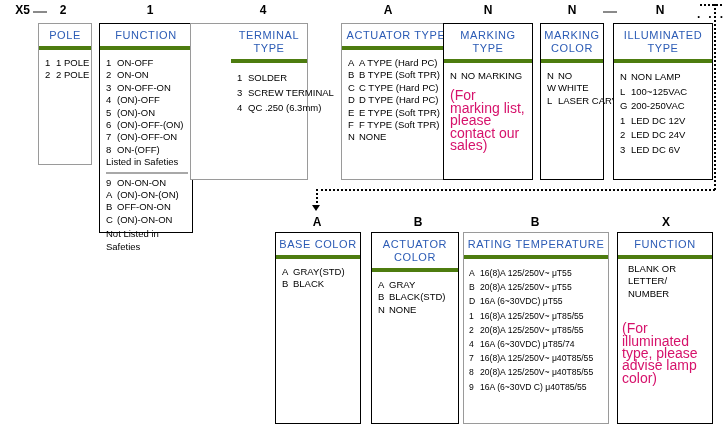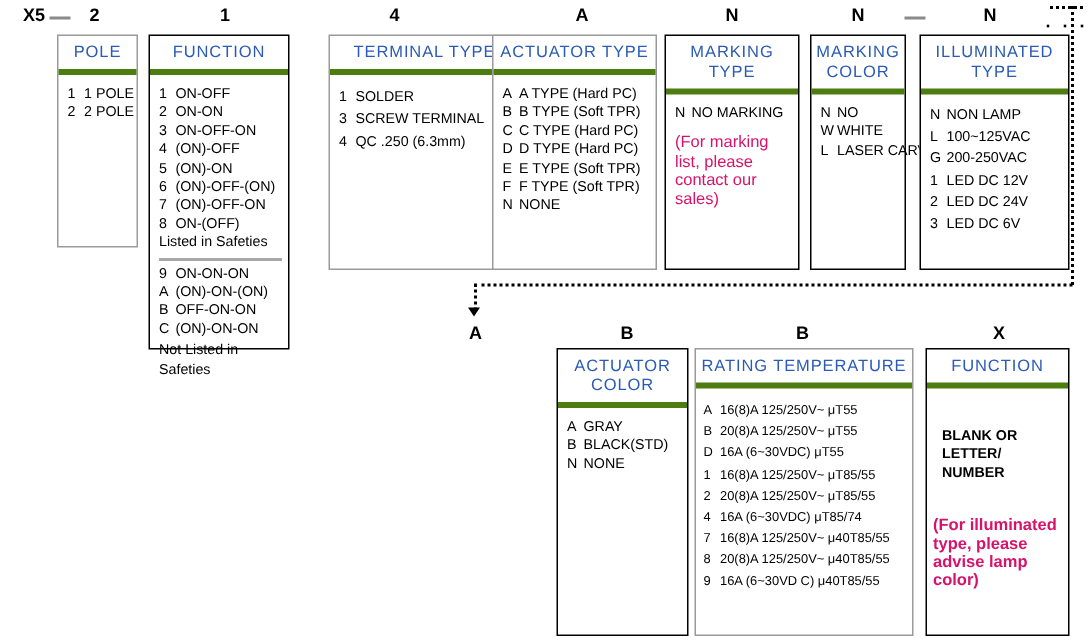--- a/index.html
+++ b/index.html
@@ -53,21 +53,21 @@
     font-size:9.5px;
     line-height:12.4px;
     color:#000;
   }
   .opt{white-space:nowrap;display:block;}
   .opt .k{display:inline-block;min-width:11px;}
   .opt .v{display:inline-block;}
 
   .note{
     color:#d6126b;
-    font-size:11px;
+    font-size:14px;
     line-height:12.4px;
     margin-top:7px;
   }
   .plain{
     font-size:9.5px;line-height:12.4px;color:#000;
   }
   .sep{
     border-top:2px solid #a8a8a8;
     margin:3px 0 3px 0;
     height:0;
@@ -134,30 +134,30 @@
       <div class="sub-note">Listed in Safeties</div>
       <div class="sep"></div>
       <span class="opt"><span class="k">9</span><span class="v">ON-ON-ON</span></span>
       <span class="opt"><span class="k">A</span><span class="v">(ON)-ON-(ON)</span></span>
       <span class="opt"><span class="k">B</span><span class="v">OFF-ON-ON</span></span>
       <span class="opt"><span class="k">C</span><span class="v">(ON)-ON-ON</span></span>
       <div class="sub-note" style="margin-top:2px;">Not Listed in Safeties</div>
     </div>
   </div>
 
-  <div class="box soft" style="left:219px;top:23px;width:128px;height:157px;">
+  <div class="box soft" style="left:190px;top:23px;width:118px;height:157px;padding-left:40px;">
     <div class="box-head">TERMINAL TYPE</div>
     <div class="box-body" style="line-height:15px;">
       <span class="opt"><span class="k">1</span><span class="v">SOLDER</span></span>
       <span class="opt"><span class="k">3</span><span class="v">SCREW TERMINAL</span></span>
       <span class="opt"><span class="k">4</span><span class="v">QC .250  (6.3mm)</span></span>
     </div>
   </div>
 
-  <div class="box soft" style="left:328px;top:23px;width:110px;height:157px;">
+  <div class="box soft" style="left:341px;top:23px;width:110px;height:157px;">
     <div class="box-head">ACTUATOR TYPE</div>
     <div class="box-body">
       <span class="opt"><span class="k">A</span><span class="v">A TYPE (Hard PC)</span></span>
       <span class="opt"><span class="k">B</span><span class="v">B TYPE (Soft TPR)</span></span>
       <span class="opt"><span class="k">C</span><span class="v">C TYPE (Hard PC)</span></span>
       <span class="opt"><span class="k">D</span><span class="v">D TYPE (Hard PC)</span></span>
       <span class="opt"><span class="k">E</span><span class="v">E TYPE (Soft TPR)</span></span>
       <span class="opt"><span class="k">F</span><span class="v">F TYPE (Soft TPR)</span></span>
       <span class="opt"><span class="k">N</span><span class="v">NONE</span></span>
     </div>
@@ -199,20 +199,27 @@
   <div class="arrow-down" style="left:312px;top:205px;"></div>
 
   <div class="code-row" style="top:212px;">
     <div class="code-cell" style="left:283px;width:68px;">A</div>
     <div class="code-cell" style="left:378px;width:80px;">B</div>
     <div class="code-cell" style="left:470px;width:130px;">B</div>
 
     <div class="code-cell" style="left:630px;width:72px;">X</div>
   </div>
 
+  <div class="box" style="left:275px;top:232px;width:86px;height:192px;">
+    <div class="box-head">BASE COLOR</div>
+    <div class="box-body">
+      <span class="opt"><span class="k">A</span><span class="v">GRAY(STD)</span></span>
+      <span class="opt"><span class="k">B</span><span class="v">BLACK</span></span>
+    </div>
+  </div>
 
   <div class="box" style="left:371px;top:232px;width:88px;height:192px;">
     <div class="box-head">ACTUATOR COLOR</div>
     <div class="box-body">
       <span class="opt"><span class="k">A</span><span class="v">GRAY</span></span>
       <span class="opt"><span class="k">B</span><span class="v">BLACK(STD)</span></span>
       <span class="opt"><span class="k">N</span><span class="v">NONE</span></span>
     </div>
   </div>
 
@@ -226,19 +233,19 @@
       <span class="opt"><span class="k">2</span><span class="v">20(8)A 125/250V~ μT85/55</span></span>
       <span class="opt"><span class="k">4</span><span class="v">16A (6~30VDC) μT85/74</span></span>
       <span class="opt"><span class="k">7</span><span class="v">16(8)A 125/250V~ μ40T85/55</span></span>
       <span class="opt"><span class="k">8</span><span class="v">20(8)A 125/250V~ μ40T85/55</span></span>
       <span class="opt"><span class="k">9</span><span class="v">16A (6~30VD C) μ40T85/55</span></span>
     </div>
   </div>
 
   <div class="box" style="left:617px;top:232px;width:96px;height:192px;">
     <div class="box-head">FUNCTION</div>
-    <div class="box-body" style="padding-top:26px;padding-left:10px;font-weight:bold;">
+    <div class="box-body" style="padding-top:4px;padding-left:10px;">
       <div class="plain">BLANK OR LETTER/ NUMBER</div>
       <div class="note" style="margin-top:22px;margin-left:-6px;">(For illuminated type, please advise lamp color)</div>
     </div>
   </div>
 
 </div>
 
 </body></html>

